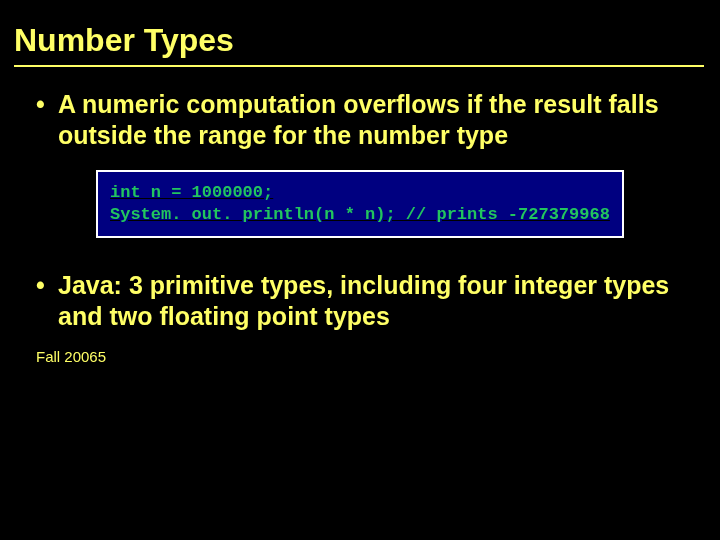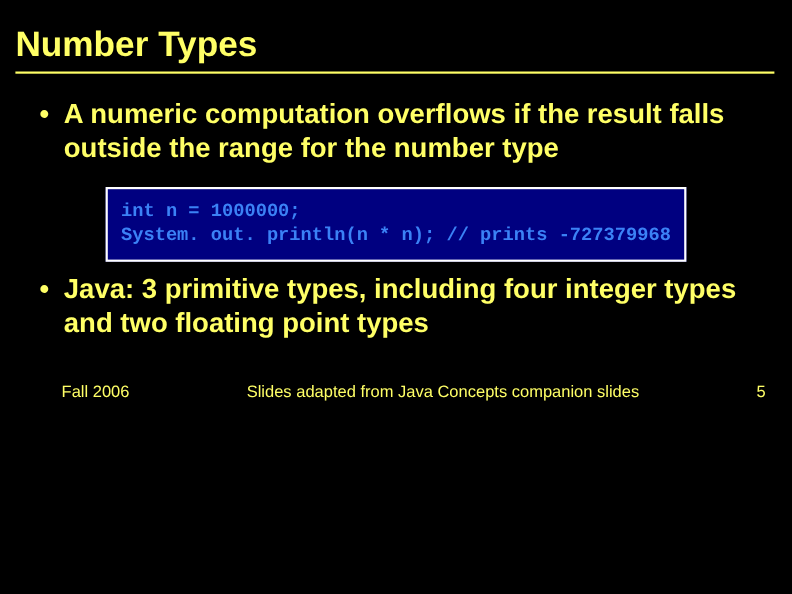--- a/index.html
+++ b/index.html
@@ -9,20 +9,21 @@
     height: 540px;
     background: #000000;
     font-family: Arial, Helvetica, sans-serif;
     overflow: hidden;
   }
   .slide {
     position: relative;
     width: 720px;
     height: 379px;
     box-sizing: border-box;
+    text-decoration: underline;
   }
   .title {
     color: #ffff66;
     font-size: 32px;
     font-weight: bold;
     padding: 22px 0 6px 14px;
   }
   .hr {
     border: none;
     border-top: 2px solid #ffff66;
@@ -44,38 +45,38 @@
     flex: 0 0 auto;
     width: 22px;
     text-align: left;
     font-size: 25px;
     line-height: 1.25;
   }
   .bullet .text {
     flex: 1 1 auto;
   }
   .codebox {
-    margin: 6px 60px 10px 60px;
+    margin: 6px 60px 32px 60px;
     border: 2px solid #ffffff;
     background: #000080;
     padding: 10px 12px;
-    color: #3b82f6;
+    color: #22c55e;
     font-family: "Courier New", Courier, monospace;
     font-size: 17px;
     font-weight: bold;
     white-space: pre;
     line-height: 1.3;
   }
   .footer {
     position: absolute;
     bottom: 14px;
     left: 0;
     width: 100%;
     box-sizing: border-box;
-    padding: 0 24px 0 56px;
+    padding: 0 24px 0 36px;
     display: flex;
     align-items: center;
     color: #ffff66;
     font-size: 15px;
   }
   .footer .left { flex: 0 0 auto; }
   .footer .center { flex: 1 1 auto; text-align: center; }
   .footer .right { flex: 0 0 auto; }
 </style>
 </head>
@@ -98,17 +99,16 @@
 
     <div class="bullet">
       <span class="dot">•</span>
       <span class="text">Java: 3 primitive types, including four integer types and two floating point types</span>
     </div>
 
   </div>
 
   <div class="footer">
     <span class="left">Fall 2006</span>
-    <span class="center">Slides adapted from Java Concepts companion slides</span>
     <span class="right">5</span>
   </div>
 
 </div>
 
 </body></html>

